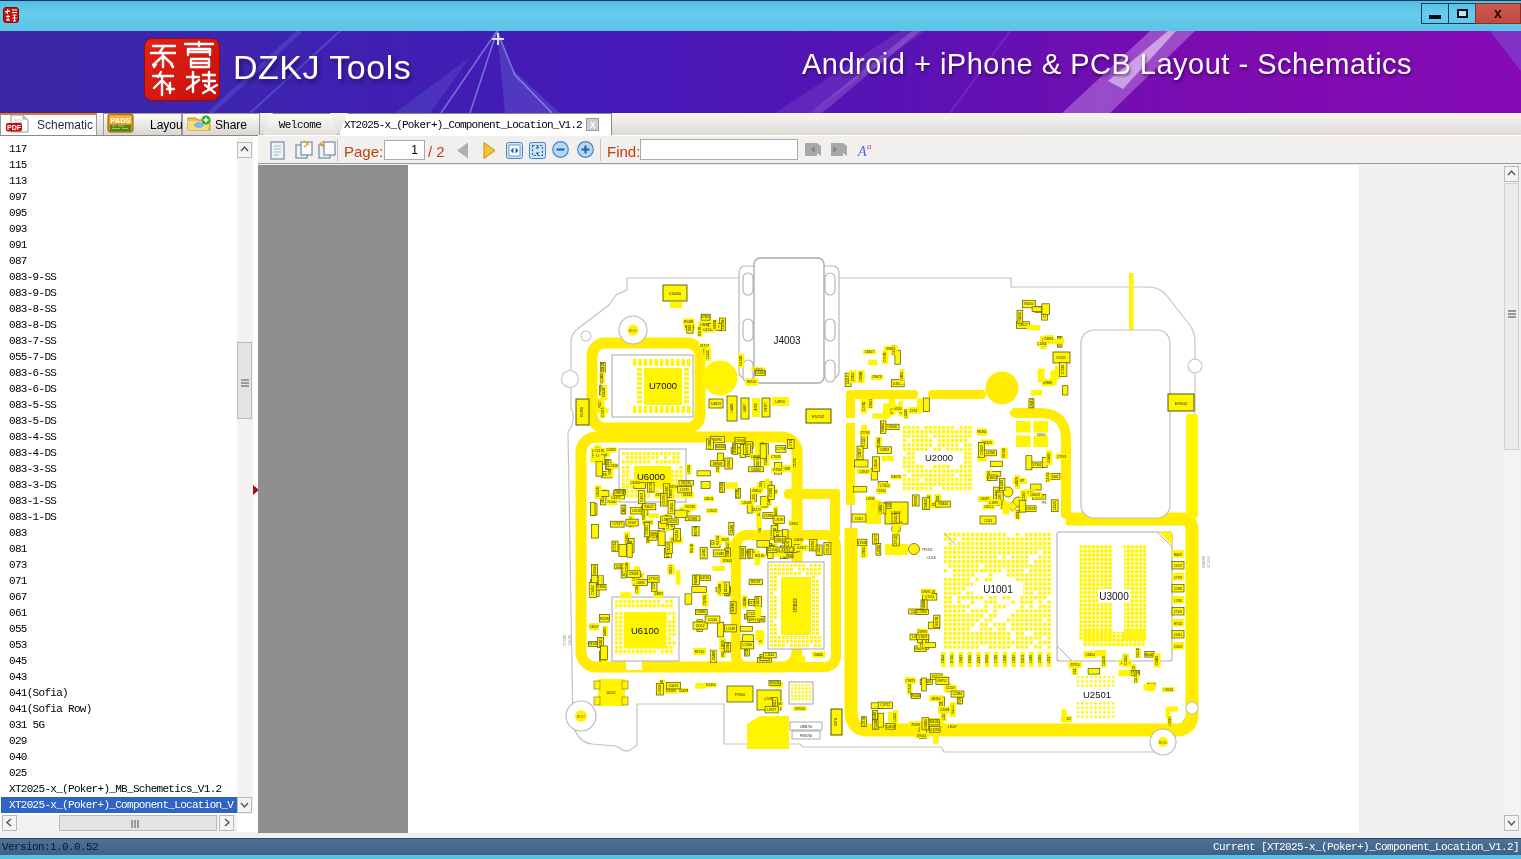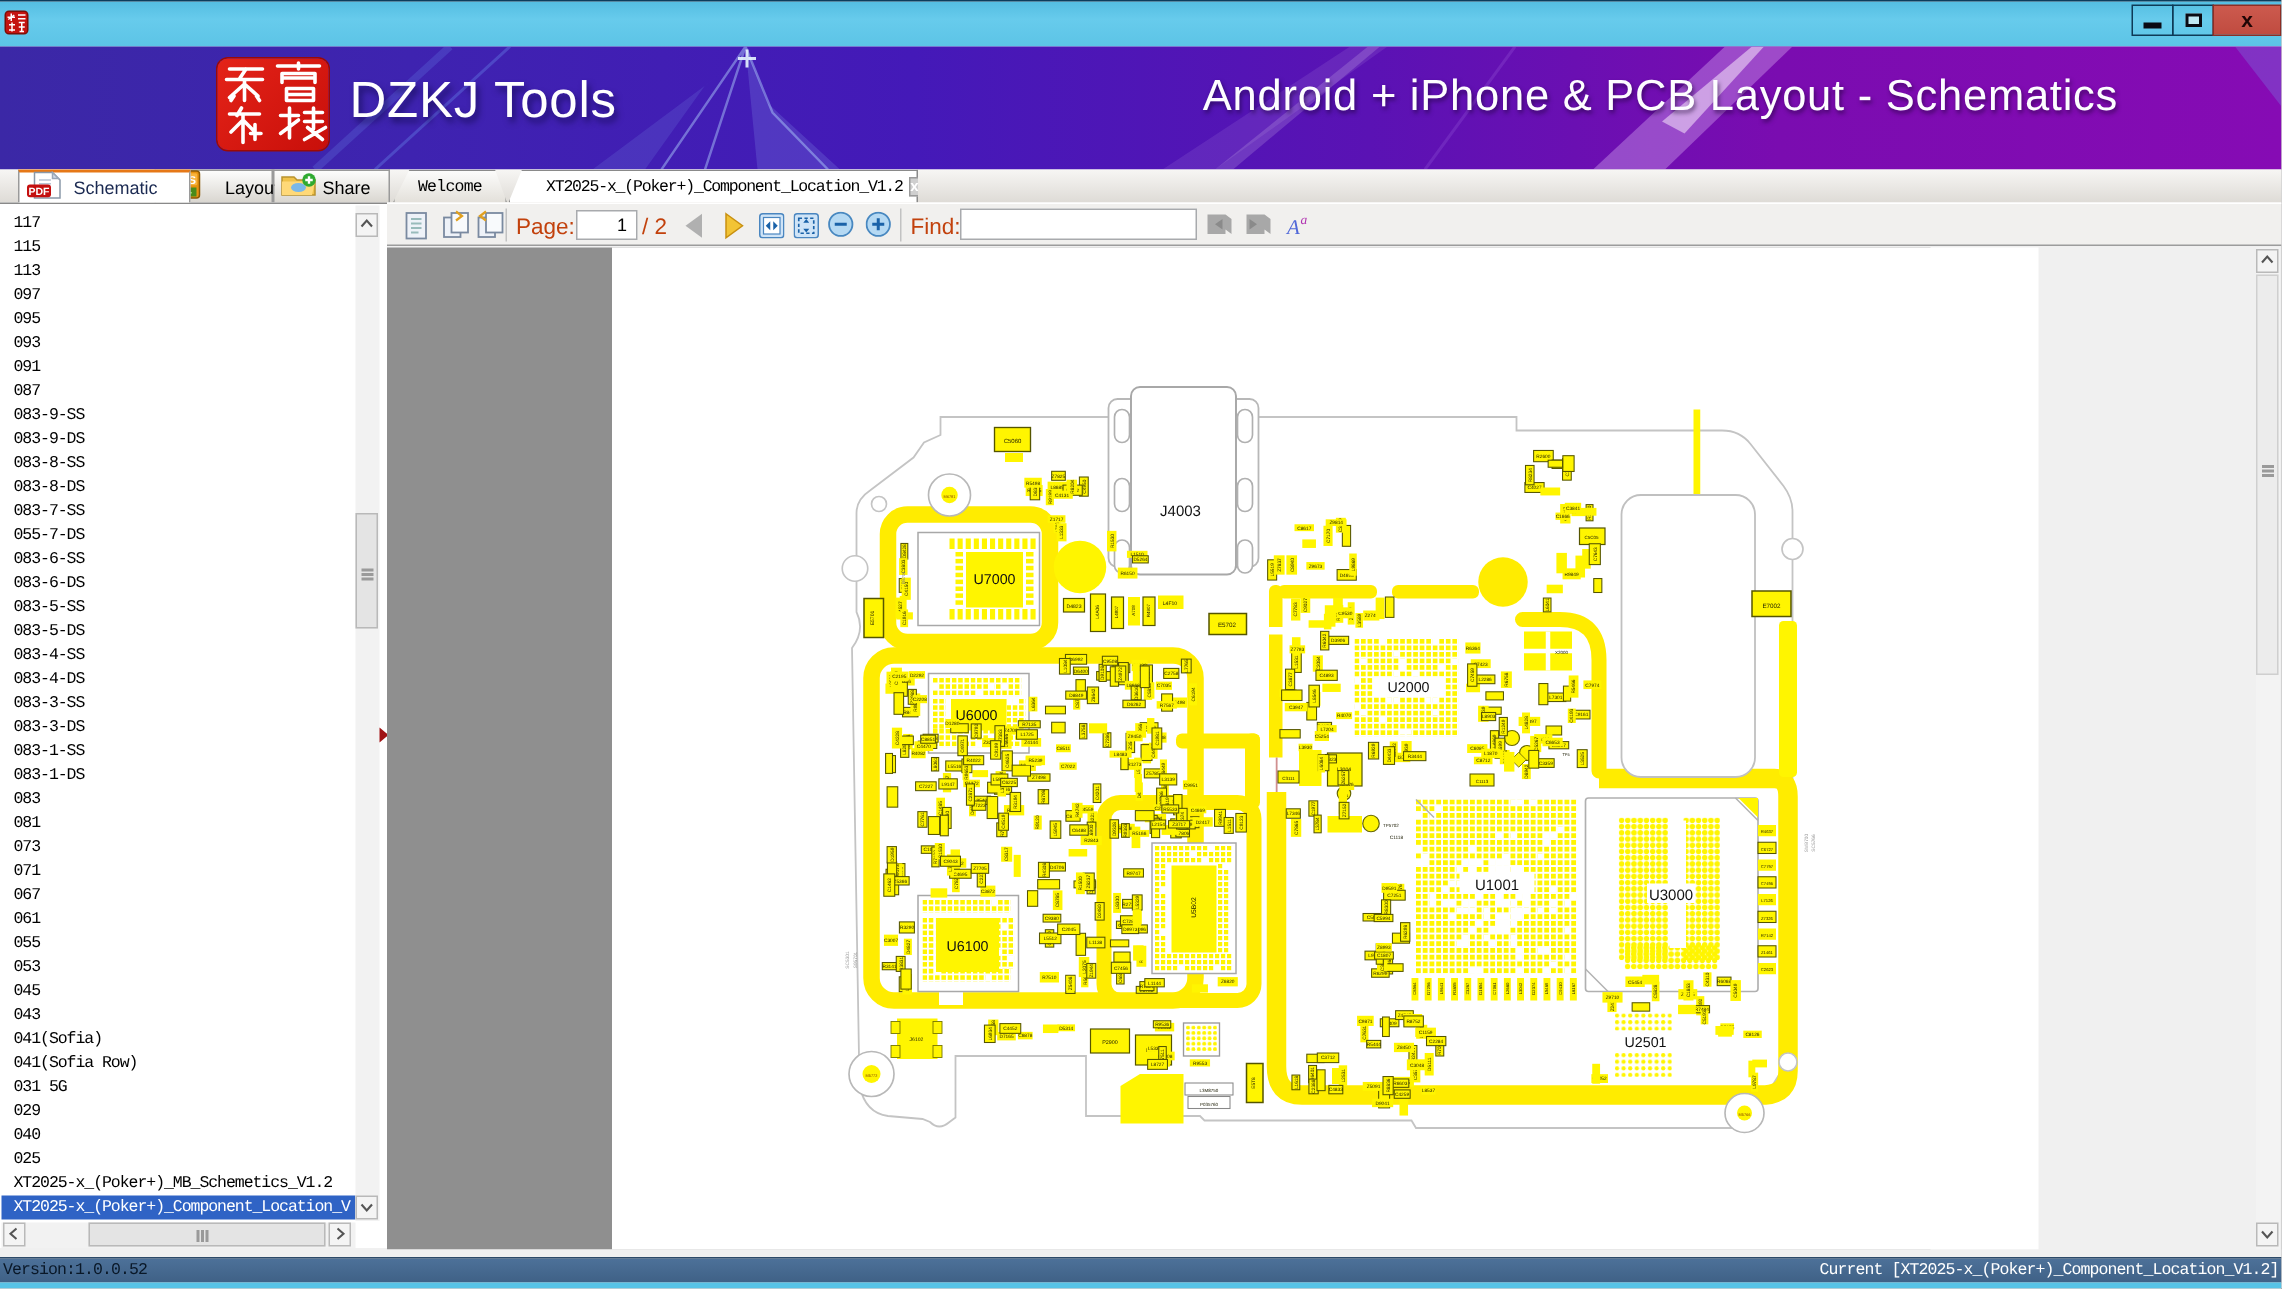--- a/index.html
+++ b/index.html
@@ -14,21 +14,21 @@
 #bmin i{display:block;margin:11px auto 0;width:12px;height:4px;background:#0a0a14}
 #bmax i{display:block;margin:5px auto 0;width:11px;height:9px;border:2px solid #0a0a14;background:#bfe8f4}
 #bclose span{font-weight:bold;font-size:14px;line-height:19px;color:#200505}
 #banner{position:absolute;left:0;top:31px;width:100%;height:82px;background:linear-gradient(90deg,#3b28a6 0%,#3e23b0 18%,#4419b8 40%,#5a12b4 60%,#7a0cb0 78%,#860bb4 100%);overflow:hidden}
 #banner .streaks{position:absolute;left:0;top:0}
 #logo{position:absolute;left:145px;top:8px;width:74px;height:61px;background:linear-gradient(135deg,#e42318,#c80f0a);border-radius:7px;box-shadow:0 0 0 1px #9b0a05}
 #dzkj{position:absolute;left:233px;top:17px;font-size:34px;font-weight:normal;color:#fff;letter-spacing:0.5px;text-shadow:2px 3px 4px rgba(0,0,40,.5)}
 #btext{position:absolute;left:800px;top:17px;width:614px;text-align:center;font-size:29px;color:#fdfdff;letter-spacing:.5px;text-shadow:1px 2px 3px rgba(20,0,40,.55)}
 #tabrow{position:absolute;left:0;top:113px;width:100%;height:22px;background:linear-gradient(#f7f6f4,#dedbd6)}
 .ltab{position:absolute;top:0;height:22px;font-size:12px;color:#000;background:linear-gradient(#fdfdfc,#d9d6d0);border:1px solid #9a9a9a;border-bottom:none;display:flex;align-items:center}
-#tab1{left:12px;width:115px;background:#fff;border-top:2px solid #e67817;color:#1b2a52;z-index:3}
+#tab1{left:0;width:97px;background:#fff;border-top:2px solid #e67817;color:#1b2a52;z-index:3}
 #tab2{left:103px;width:79px}
 #tab3{left:182px;width:78px}
 .dtab{position:absolute;top:0;height:22px;font-size:11px;font-family:"Liberation Mono",monospace;letter-spacing:-0.5px;display:flex;align-items:center;border:1px solid #8a8a8a;border-bottom:none}
 #dwel{left:262px;width:76px;background:linear-gradient(#fcfcfb,#e3e0da);clip-path:polygon(11px 0,calc(100% - 8px) 0,100% 100%,0 100%);justify-content:center}
 #ddoc{left:339px;width:273px;background:#fff;clip-path:polygon(9px 0,100% 0,100% 100%,0 100%);z-index:2;white-space:nowrap;letter-spacing:-0.8px}
 #ddoc .x{margin-left:4px;width:13px;height:13px;background:#cfcfcf;border:1px solid #9a9a9a;color:#fff;font-size:10px;line-height:11px;text-align:center;font-family:"Liberation Sans",sans-serif;font-weight:bold}
 #side{position:absolute;left:0;top:135px;width:258px;height:697px;background:#fff;border-top:1px solid #898989}
 #list{position:absolute;left:1px;top:5px;width:236px}
 .row{height:16px;line-height:16px;font-family:"Liberation Mono",monospace;font-size:11px;letter-spacing:-0.7px;color:#000;padding-left:8px;white-space:pre}
 .row.sel{background:#2f63c5;color:#fff}
@@ -120,21 +120,21 @@
             <path d="M1 4 h8 l2 2 h12 v10 h-22 z" fill="#f0c24a" stroke="#b8922e"></path>
             <path d="M1 7 h22 l-2 9 h-20 z" fill="#ffd978"></path>
             <ellipse cx="12" cy="11" rx="5" ry="3" fill="#7ab8e8"></ellipse>
             <circle cx="19" cy="6" r="4.5" fill="#2faa30"></circle>
             <path d="M19 3.5 v5 M16.5 6 h5" stroke="#fff" stroke-width="1.6"></path>
           </svg></span>
         <span style="margin-left:2px">Share</span>
       </div>
 <div class="dtab" id="dwel">Welcome</div>
 <div class="dtab" id="ddoc">
-        <span style="margin-left:24px">XT2025-x_(Poker+)_Component_Location_V1.2</span>
+        <span style="margin-left:4px">XT2025-x_(Poker+)_Component_Location_V1.2</span>
         <span class="x">x</span>
       </div>
 </div>
 <div id="side">
 <div id="list">
         <div class="row">117</div>
         <div class="row">115</div>
         <div class="row">113</div>
         <div class="row">097</div>
         <div class="row">095</div>

